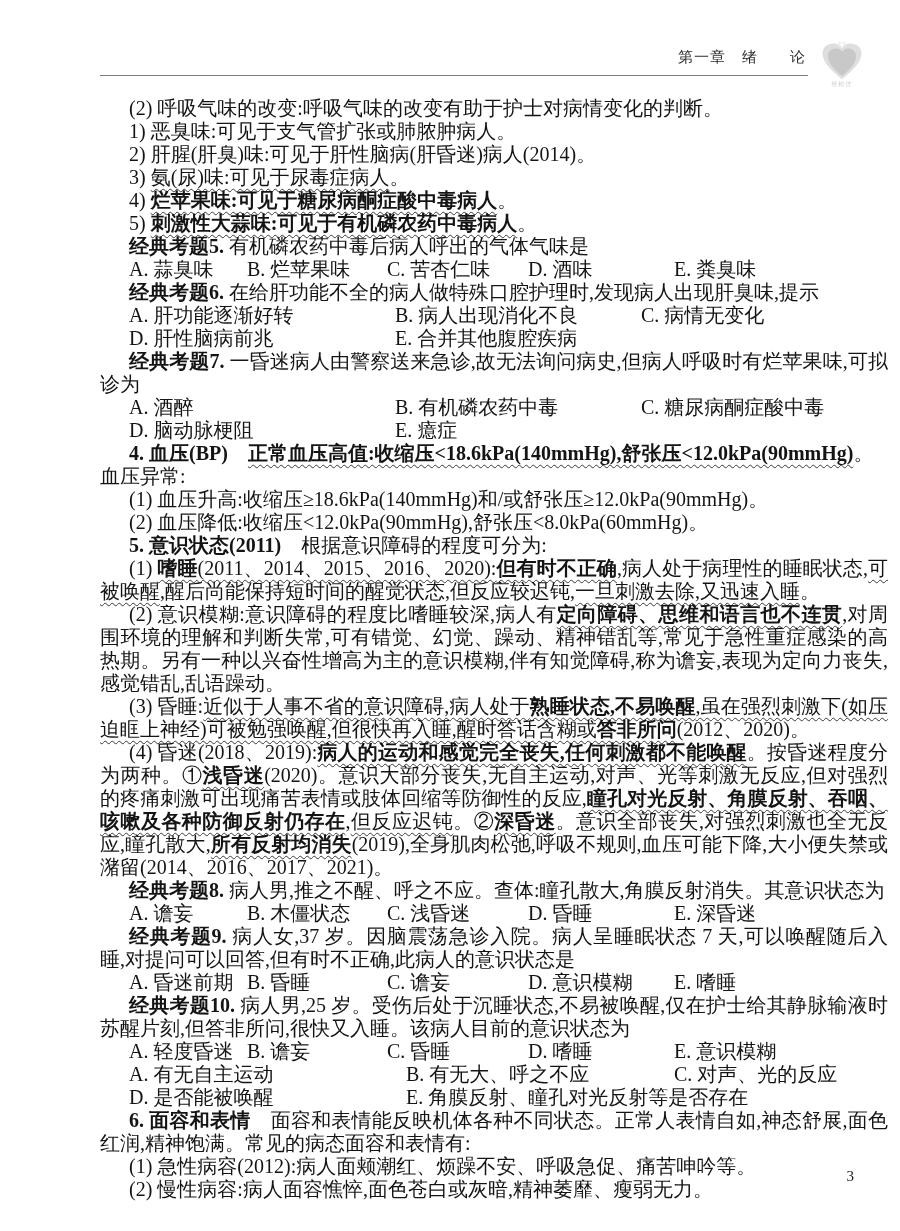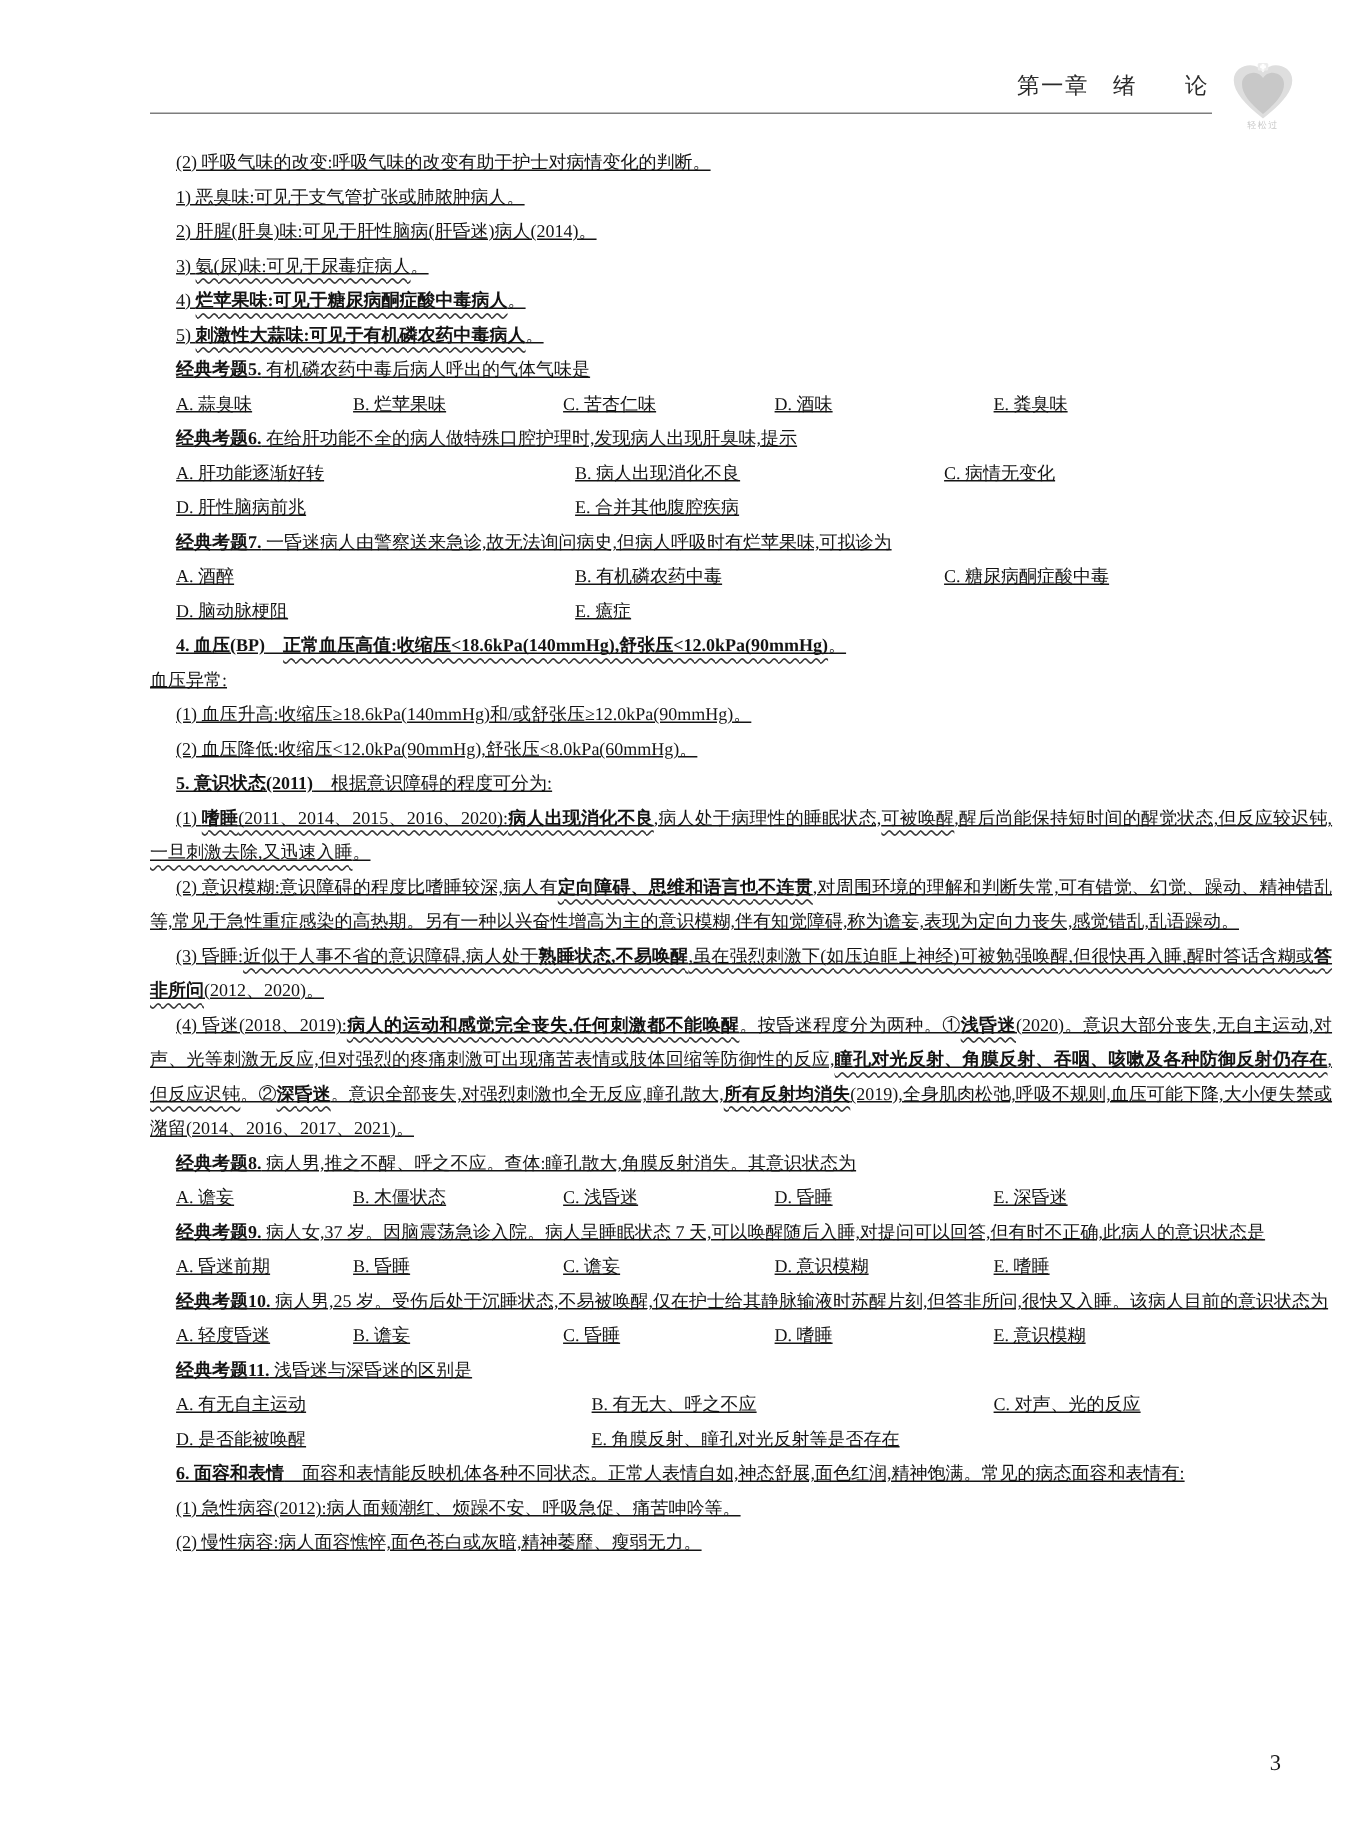--- a/index.html
+++ b/index.html
@@ -22,21 +22,21 @@
     border-top:1.6px solid #7d7d7d;
   }
   .logo{position:absolute;top:42px;left:816px;width:52px;text-align:center;}
   .logo svg{display:block;margin:0 auto;}
   .logo-caption{font-size:6px;color:#c7c7c7;letter-spacing:1px;line-height:8px;
     font-family:"Liberation Sans","DejaVu Sans",sans-serif;}
 
   
   .content{
     position:absolute;top:97px;left:100px;width:788px;
-    font-size:12px;line-height:23px;text-align:justify;text-decoration:underline;
+    font-size:20px;line-height:23px;text-align:justify;
   }
   p.para{margin:0;text-indent:1.45em;}
   p.para.flush{text-indent:0;}
   .b{font-weight:700;margin-top:40px;}
   .w{
     text-decoration:underline;
     text-decoration-style:wavy;
     text-decoration-thickness:1px;
     text-decoration-color:#3a3a3a;
     text-underline-offset:4px;
@@ -108,21 +108,21 @@
       </div>
       <div class="opts c3">
         <span class="opt">D. 脑动脉梗阻</span>
         <span class="opt">E. 癔症</span>
       </div>
       <p class="para"><span class="b ">4. 血压(BP)</span><span class="">　</span><span class="b w">正常血压高值:收缩压&lt;18.6kPa(140mmHg),舒张压&lt;12.0kPa(90mmHg)</span><span class="">。</span></p>
       <p class="para flush"><span class="">血压异常:</span></p>
       <p class="para"><span class="">(1) 血压升高:收缩压≥18.6kPa(140mmHg)和/或舒张压≥12.0kPa(90mmHg)。</span></p>
       <p class="para"><span class="">(2) 血压降低:收缩压&lt;12.0kPa(90mmHg),舒张压&lt;8.0kPa(60mmHg)。</span></p>
       <p class="para"><span class="b ">5. 意识状态(2011)</span><span class="">　根据意识障碍的程度可分为:</span></p>
-      <p class="para"><span class="">(1) </span><span class="b w">嗜睡</span><span class="w">(2011、2014、2015、2016、2020):</span><span class="b w">病人出现消化不良</span><span class="">,病人处于病理性的睡眠状态,</span><span class="w">可被唤醒</span><span class="">,醒后尚能保持短时间的醒觉状态,但反应较迟钝,</span><span class="w">一旦刺激去除,又迅速入睡</span><span class="">。</span></p>
+      <p class="para"><span class="">(1) </span><span class="b w">嗜睡</span><span class="w">(2011、2014、2015、2016、2020):</span><span class="b w">但有时不正确</span><span class="">,病人处于病理性的睡眠状态,</span><span class="w">可被唤醒</span><span class="">,醒后尚能保持短时间的醒觉状态,但反应较迟钝,</span><span class="w">一旦刺激去除,又迅速入睡</span><span class="">。</span></p>
       <p class="para"><span class="">(2) 意识模糊:意识障碍的程度比嗜睡较深,病人有</span><span class="b w">定向障碍、思维和语言也不连贯</span><span class="">,对周围环境的理解和判断失常,可有错觉、幻觉、躁动、精神错乱等,常见于急性重症感染的高热期。另有一种以兴奋性增高为主的意识模糊,伴有知觉障碍,称为谵妄,表现为定向力丧失,感觉错乱,乱语躁动。</span></p>
       <p class="para"><span class="">(3) 昏睡:</span><span class="w">近似于人事不省的意识障碍,病人处于</span><span class="b w">熟睡状态,不易唤醒</span><span class="w">,虽在强烈刺激下(如压迫眶上神经)可被勉强唤醒,但很快再入睡,醒时答话含糊或</span><span class="b w">答非所问</span><span class="">(2012、2020)。</span></p>
       <p class="para"><span class="">(4) 昏迷(2018、2019):</span><span class="b w">病人的运动和感觉完全丧失,任何刺激都不能唤醒</span><span class="">。按昏迷程度分为两种。①</span><span class="b w">浅昏迷</span><span class="">(2020)。意识大部分丧失,无自主运动,对声、光等刺激无反应,但对强烈的疼痛刺激可出现痛苦表情或肢体回缩等防御性的反应,</span><span class="b w">瞳孔对光反射、角膜反射、吞咽、咳嗽及各种防御反射仍存在</span><span class="">,</span><span class="w">但反应迟钝</span><span class="">。②</span><span class="b w">深昏迷</span><span class="">。意识全部丧失,对强烈刺激也全无反应,瞳孔散大,</span><span class="b w">所有反射均消失</span><span class="">(2019),全身肌肉松弛,呼吸不规则,血压可能下降,大小便失禁或潴留(2014、2016、2017、2021)。</span></p>
       <p class="para"><span class="b ">经典考题8.</span><span class=""> 病人男,推之不醒、呼之不应。查体:瞳孔散大,角膜反射消失。其意识状态为</span></p>
       <div class="opts c5">
         <span class="opt">A. 谵妄</span>
         <span class="opt">B. 木僵状态</span>
         <span class="opt">C. 浅昏迷</span>
         <span class="opt">D. 昏睡</span>
         <span class="opt">E. 深昏迷</span>
@@ -136,21 +136,20 @@
         <span class="opt">E. 嗜睡</span>
       </div>
       <p class="para"><span class="b ">经典考题10.</span><span class=""> 病人男,25 岁。受伤后处于沉睡状态,不易被唤醒,仅在护士给其静脉输液时苏醒片刻,但答非所问,很快又入睡。该病人目前的意识状态为</span></p>
       <div class="opts c5">
         <span class="opt">A. 轻度昏迷</span>
         <span class="opt">B. 谵妄</span>
         <span class="opt">C. 昏睡</span>
         <span class="opt">D. 嗜睡</span>
         <span class="opt">E. 意识模糊</span>
       </div>
-      <p class="para"><span class="b ">经典考题11.</span><span class=""> 浅昏迷与深昏迷的区别是</span></p>
       <div class="opts c3w">
         <span class="opt">A. 有无自主运动</span>
         <span class="opt">B. 有无大、呼之不应</span>
         <span class="opt">C. 对声、光的反应</span>
       </div>
       <div class="opts c3w">
         <span class="opt">D. 是否能被唤醒</span>
         <span class="opt">E. 角膜反射、瞳孔对光反射等是否存在</span>
       </div>
       <p class="para"><span class="b ">6. 面容和表情</span><span class="">　面容和表情能反映机体各种不同状态。正常人表情自如,神态舒展,面色红润,精神饱满。常见的病态面容和表情有:</span></p>

